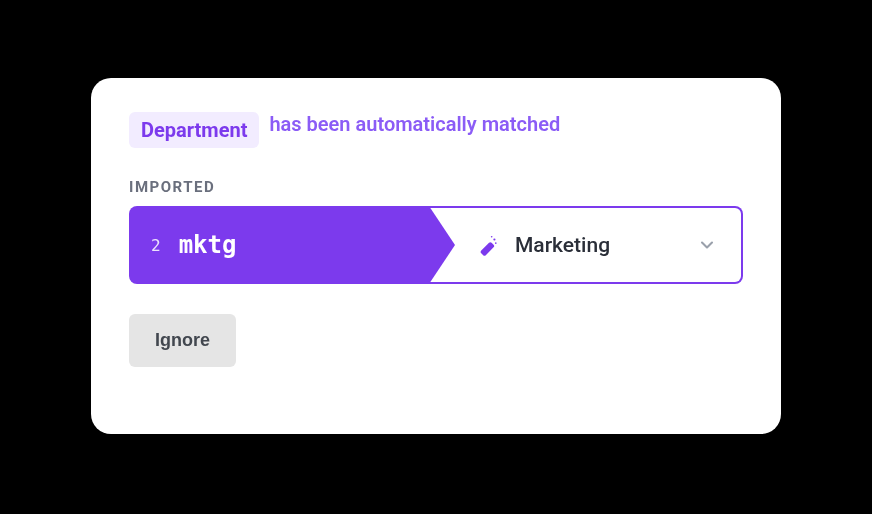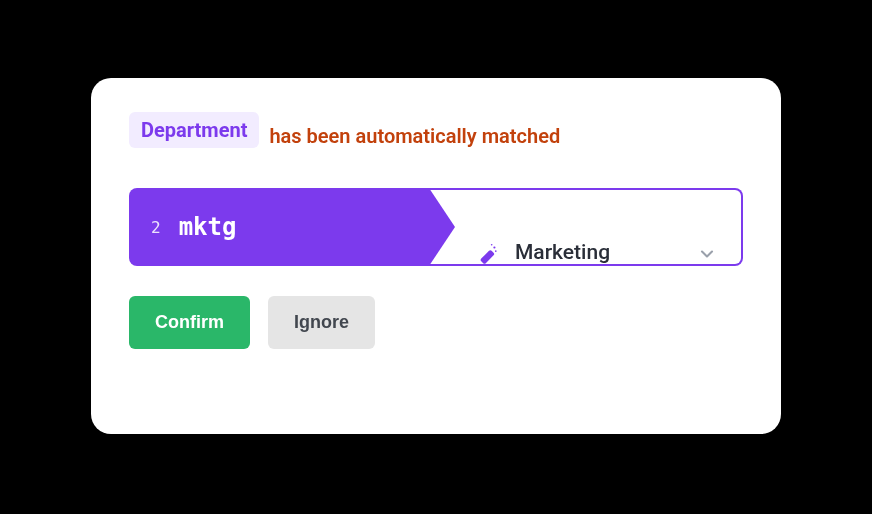--- a/index.html
+++ b/index.html
@@ -16,34 +16,34 @@
     .card {
       width: 690px;
       height: 356px;
       background: #fff;
       border-radius: 20px;
       padding: 34px 38px;
       box-shadow: 0 2px 8px rgba(0,0,0,0.15);
     }
     .header-line {
       display: flex;
-      align-items: flex-end;
+      align-items: flex-start;
       gap: 10px;
       margin-bottom: 30px;
     }
     .chip {
       background: #f2ecff;
       color: #7c3aed;
       font-weight: 700;
       font-size: 20px;
       padding: 6px 12px;
       border-radius: 6px;
     }
     .header-text {
-      color: #c2410c;
+      color: #8b5cf6;
       font-size: 20px;
       font-weight: 600;
     }
     .column-labels {
       display: flex;
       margin-bottom: 10px;
     }
     .column-labels span {
       color: #6a6f7d;
       font-size: 15px;
@@ -91,21 +91,21 @@
       font-size: 24px;
       font-weight: 600;
     }
     .matched-block {
       flex: 1;
       border: 2px solid #7c3aed;
       border-left: none;
       border-top-right-radius: 8px;
       border-bottom-right-radius: 8px;
       display: flex;
-      align-items: flex-end;
+      align-items: center;
       padding-left: 48px;
       padding-right: 24px;
       gap: 16px;
       background: #fff;
     }
     .wand-icon {
       width: 22px;
       height: 22px;
       flex-shrink: 0;
     }
@@ -145,20 +145,21 @@
 <body>
 
 <div class="card">
 
   <div class="header-line">
     <span class="chip">Department</span>
     <span class="header-text">has been automatically matched</span>
   </div>
 
   <div class="column-labels">
+    <span class="col-left-label">IMPORTED</span>
   </div>
 
   <div class="match-row">
     <div class="imported-block">
       <span class="imported-index">2</span>
       <span class="imported-value">mktg</span>
       <div class="arrow"></div>
     </div>
     <div class="matched-block">
       <svg class="wand-icon" viewBox="0 0 24 24" fill="#7c3aed">
@@ -168,17 +169,16 @@
         <circle cx="20.5" cy="10" r="0.9"></circle>
       </svg>
       <span class="matched-label">Marketing</span>
       <svg class="chevron-icon" viewBox="0 0 24 24" fill="none" stroke="currentColor" stroke-width="2.5" stroke-linecap="round" stroke-linejoin="round">
         <polyline points="6 9 12 15 18 9"></polyline>
       </svg>
     </div>
   </div>
 
   <div class="button-row">
-    <button class="btn btn-confirm">Confirm</button>
     <button class="btn btn-ignore">Ignore</button>
   </div>
 
 </div>
 
 </body></html>

